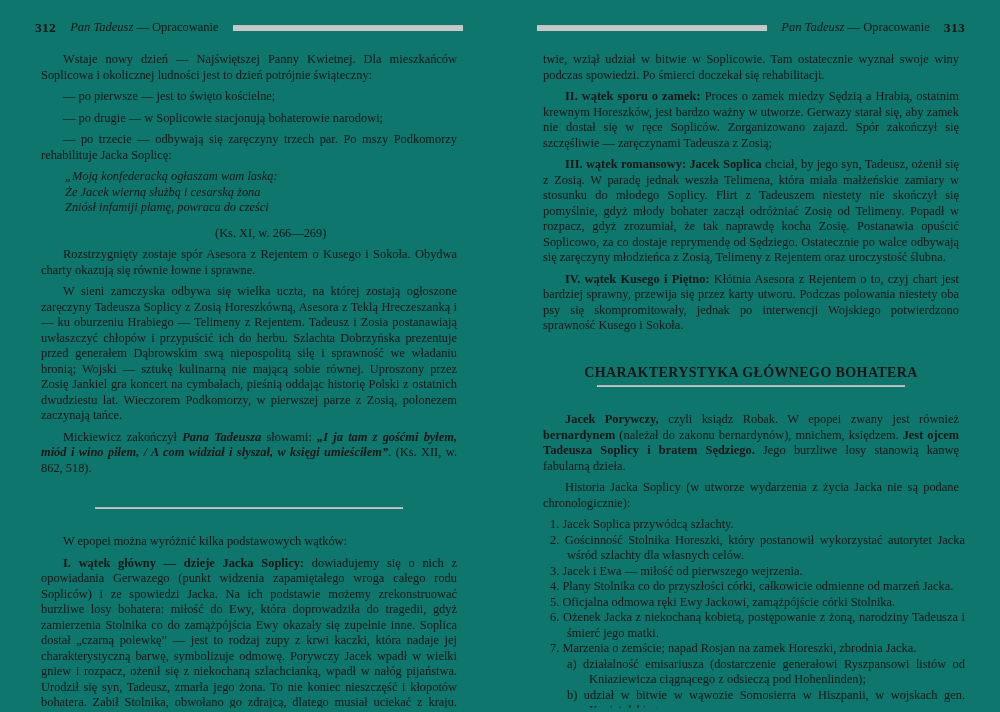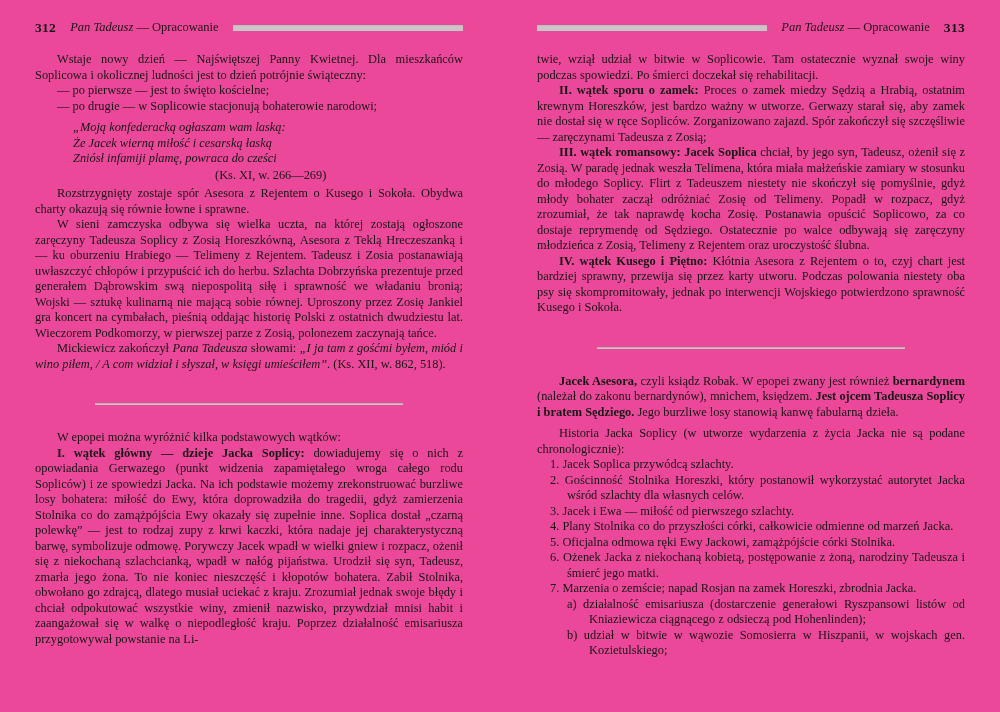--- a/index.html
+++ b/index.html
@@ -1,40 +1,40 @@
 <!DOCTYPE html>
 <html><head>
 <meta charset="utf-8">
 <style>
   html,body{margin:0;padding:0;background:#ffffff;}
   .sheet{
-    position:relative;width:1000px;height:712px;background:#ec4899;
+    position:relative;width:1000px;height:712px;background:#0f766e;
     overflow:hidden;font-family:"Liberation Serif",serif;color:#161616;
   }
   .col{position:absolute;top:20px;width:428px;height:688px;overflow:hidden;}
   .col.leftp{left:35px;}
   .col.rightp{left:537px;}
   .pghead{display:flex;align-items:center;font-size:12.5px;height:15px;}
   .pgnum{font-weight:bold;font-size:13.5px;letter-spacing:0.3px;}
   .ptitle{white-space:nowrap;}
   .ptitle .it{font-style:italic;}
   .bar{flex:1;height:5px;background:#c7c7c7;border-top:1px solid #bdbdbd;}
   .leftp .pgnum{margin-right:14px;}
   .leftp .ptitle{margin-right:14px;}
   .rightp .bar{margin-right:14px;}
   .rightp .ptitle{margin-right:14px;}
   .content{margin-top:17px;font-size:12.4px;line-height:15.5px;text-align:justify;}
-  .para{margin:0;}
+  .para{margin:6px;}
   .indent{text-indent:22px;}
   .noind{text-indent:0;}
   .b{font-weight:bold;}
-  .i{font-style:italic;}
+  .i{font-style:italic;font-weight:bold;}
   .quote{margin:6px 0 3px 30px;font-style:italic;text-align:left;}
-  .qline{white-space:nowrap;margin-left:8px;}
-  .qref{font-style:normal;margin-left:150px;margin-top:1px;}
+  .qline{white-space:nowrap;}
+  .qref{font-style:normal;margin-left:150px;margin-top:10px;}
   .h2wrap{margin:31px 0 25px 0;text-align:center;}
   .h2{font-weight:bold;font-size:14px;letter-spacing:0.4px;}
   .hrule{width:72%;height:2px;margin:5px auto 0 auto;
     background:linear-gradient(#a8a8a8,#d2d2d2);}
   .li{padding-left:30px;text-indent:-17px;}
   .li2{padding-left:52px;text-indent:-22px;}
   .gap-top{margin-top:6px;}
 </style>
 </head>
 <body>
@@ -44,23 +44,24 @@
   <div class="col leftp">
     <div class="pghead">
       <span class="pgnum">312</span>
       <span class="ptitle"><span class="it">Pan Tadeusz</span><span> — Opracowanie</span></span>
       <span class="bar"></span>
     </div>
     <div class="content">
         <div class="para indent"><span>Wstaje nowy dzień — Najświętszej Panny Kwietnej. Dla mieszkańców Soplicowa i okolicznej ludności jest to dzień potrójnie świąteczny:</span></div>
         <div class="para indent"><span>— po pierwsze — jest to święto kościelne;</span></div>
         <div class="para indent"><span>— po drugie — w Soplicowie stacjonują bohaterowie narodowi;</span></div>
+        <div class="para indent"><span>— po trzecie — odbywają się zaręczyny trzech par. Po mszy Podkomorzy rehabilituje Jacka Soplicę:</span></div>
         <div class="quote">
           <div class="qline">„Moją konfederacką ogłaszam wam laską:</div>
-          <div class="qline">Że Jacek wierną miłość i cesarską łaską</div>
+          <div class="qline">Że Jacek wierną służbą i cesarską żona</div>
           <div class="qline">Zniósł infamiji plamę, powraca do cześci</div>
           <div class="qref">(Ks. XI, w. 266—269)</div>
         </div>
         <div class="para indent"><span>Rozstrzygnięty zostaje spór Asesora z Rejentem o Kusego i Sokoła. Obydwa charty okazują się równie łowne i sprawne.</span></div>
         <div class="para indent"><span>W sieni zamczyska odbywa się wielka uczta, na której zostają ogłoszone zaręczyny Tadeusza Soplicy z Zosią Horeszkówną, Asesora z Teklą Hreczeszanką i — ku oburzeniu Hrabiego — Telimeny z Rejentem. Tadeusz i Zosia postanawiają uwłaszczyć chłopów i przypuścić ich do herbu. Szlachta Dobrzyńska prezentuje przed generałem Dąbrowskim swą niepospolitą siłę i sprawność we władaniu bronią; Wojski — sztukę kulinarną nie mającą sobie równej. Uproszony przez Zosię Jankiel gra koncert na cymbałach, pieśnią oddając historię Polski z ostatnich dwudziestu lat. Wieczorem Podkomorzy, w pierwszej parze z Zosią, polonezem zaczynają tańce.</span></div>
         <div class="para indent"><span>Mickiewicz zakończył </span><span class="i">Pana Tadeusza</span><span> słowami: </span><span class="i">„I ja tam z gośćmi byłem, miód i wino piłem, / A com widział i słyszał, w księgi umieściłem”</span><span>. (Ks. XII, w. 862, 518).</span></div>
         <div class="h2wrap">
           <div class="hrule"></div>
         </div>
         <div class="para indent"><span>W epopei można wyróżnić kilka podstawowych wątków:</span></div>
@@ -73,27 +74,28 @@
       <span class="bar"></span>
       <span class="ptitle"><span class="it">Pan Tadeusz</span><span> — Opracowanie</span></span>
       <span class="pgnum">313</span>
     </div>
     <div class="content">
         <div class="para noind"><span>twie, wziął udział w bitwie w Soplicowie. Tam ostatecznie wyznał swoje winy podczas spowiedzi. Po śmierci doczekał się rehabilitacji.</span></div>
         <div class="para indent"><span class="b">II. wątek sporu o zamek:</span><span> Proces o zamek miedzy Sędzią a Hrabią, ostatnim krewnym Horeszków, jest bardzo ważny w utworze. Gerwazy starał się, aby zamek nie dostał się w ręce Sopliców. Zorganizowano zajazd. Spór zakończył się szczęśliwie — zaręczynami Tadeusza z Zosią;</span></div>
         <div class="para indent"><span class="b">III. wątek romansowy: Jacek Soplica</span><span> chciał, by jego syn, Tadeusz, ożenił się z Zosią. W paradę jednak weszła Telimena, która miała małżeńskie zamiary w stosunku do młodego Soplicy. Flirt z Tadeuszem niestety nie skończył się pomyślnie, gdyż młody bohater zaczął odróżniać Zosię od Telimeny. Popadł w rozpacz, gdyż zrozumiał, że tak naprawdę kocha Zosię. Postanawia opuścić Soplicowo, za co dostaje reprymendę od Sędziego. Ostatecznie po walce odbywają się zaręczyny młodzieńca z Zosią, Telimeny z Rejentem oraz uroczystość ślubna.</span></div>
         <div class="para indent"><span class="b">IV. wątek Kusego i Piętno:</span><span> Kłótnia Asesora z Rejentem o to, czyj chart jest bardziej sprawny, przewija się przez karty utworu. Podczas polowania niestety oba psy się skompromitowały, jednak po interwencji Wojskiego potwierdzono sprawność Kusego i Sokoła.</span></div>
         <div class="h2wrap">
+          <div class="h2">CHARAKTERYSTYKA GŁÓWNEGO BOHATERA</div>
           <div class="hrule"></div>
         </div>
-        <div class="para indent"><span class="b">Jacek Asesora,</span><span> czyli ksiądz Robak. W epopei zwany jest również </span><span class="b">bernardynem</span><span> (należał do zakonu bernardynów), mnichem, księdzem. </span><span class="b">Jest ojcem Tadeusza Soplicy i bratem Sędziego.</span><span> Jego burzliwe losy stanowią kanwę fabularną dzieła.</span></div>
+        <div class="para indent"><span class="b">Jacek Porywczy,</span><span> czyli ksiądz Robak. W epopei zwany jest również </span><span class="b">bernardynem</span><span> (należał do zakonu bernardynów), mnichem, księdzem. </span><span class="b">Jest ojcem Tadeusza Soplicy i bratem Sędziego.</span><span> Jego burzliwe losy stanowią kanwę fabularną dzieła.</span></div>
         <div class="para indent gap-top"><span>Historia Jacka Soplicy (w utworze wydarzenia z życia Jacka nie są podane chronologicznie):</span></div>
         <div class="li"><span class="num">1. </span><span>Jacek Soplica przywódcą szlachty.</span></div>
         <div class="li"><span class="num">2. </span><span>Gościnność Stolnika Horeszki, który postanowił wykorzystać autorytet Jacka wśród szlachty dla własnych celów.</span></div>
-        <div class="li"><span class="num">3. </span><span>Jacek i Ewa — miłość od pierwszego szlachty.</span></div>
+        <div class="li"><span class="num">3. </span><span>Jacek i Ewa — miłość od pierwszego wejrzenia.</span></div>
         <div class="li"><span class="num">4. </span><span>Plany Stolnika co do przyszłości córki, całkowicie odmienne od marzeń Jacka.</span></div>
         <div class="li"><span class="num">5. </span><span>Oficjalna odmowa ręki Ewy Jackowi, zamążpójście córki Stolnika.</span></div>
         <div class="li"><span class="num">6. </span><span>Ożenek Jacka z niekochaną kobietą, postępowanie z żoną, narodziny Tadeusza i śmierć jego matki.</span></div>
         <div class="li"><span class="num">7. </span><span>Marzenia o zemście; napad Rosjan na zamek Horeszki, zbrodnia Jacka.</span></div>
         <div class="li2"><span class="num">a) </span><span>działalność emisariusza (dostarczenie generałowi Ryszpansowi listów od Kniaziewicza ciągnącego z odsieczą pod Hohenlinden);</span></div>
         <div class="li2"><span class="num">b) </span><span>udział w bitwie w wąwozie Somosierra w Hiszpanii, w wojskach gen. Kozietulskiego;</span></div>
       </div>
   </div>
 
 </div>

